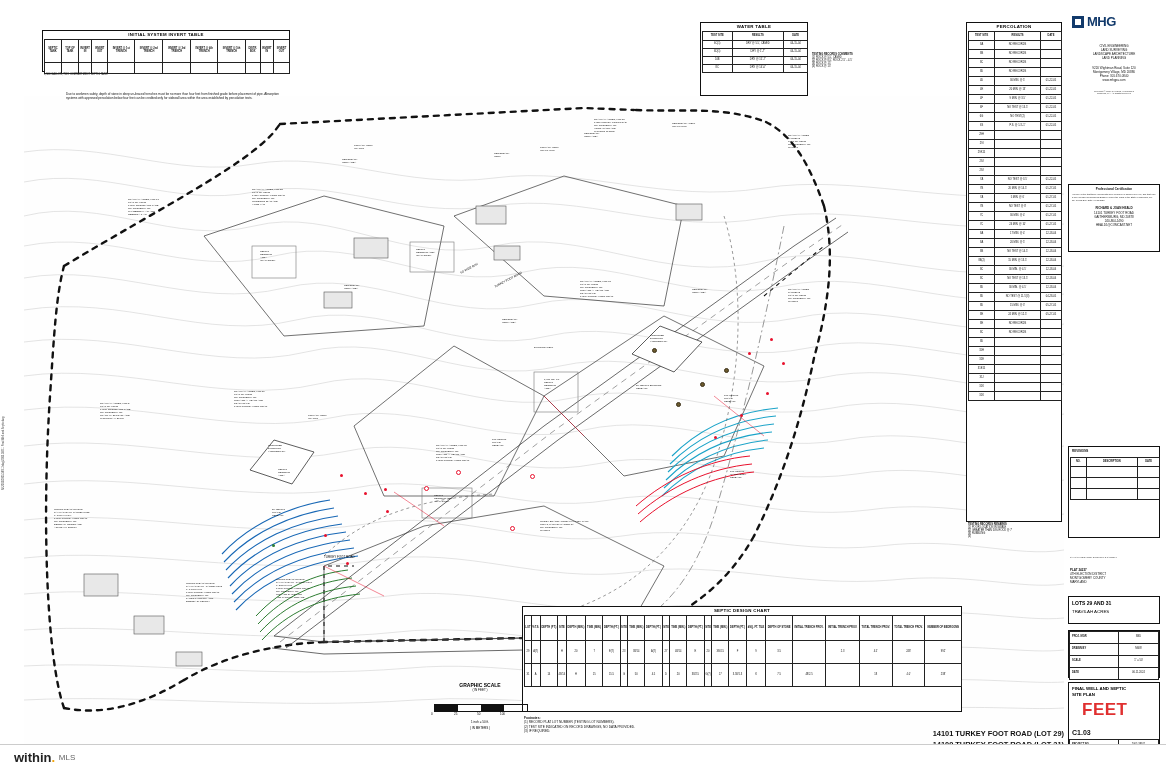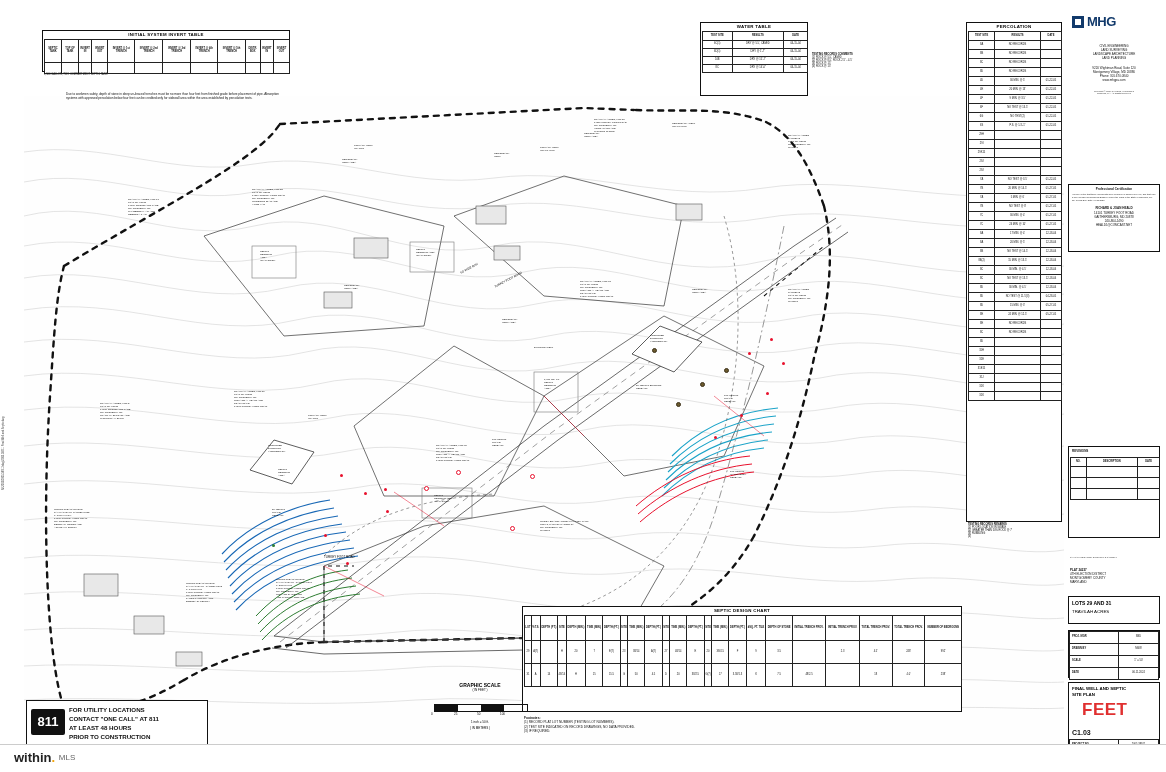--- a/index.html
+++ b/index.html
@@ -676,47 +676,42 @@
     <div class="bold">Footnotes:</div>
     <div id="footList">
         <div>(1) RECORD PLAT LOT NUMBER (TESTING LOT NUMBERS).</div>
         <div>(2) TEST SITE INDICATED ON RECORD DRAWINGS, NO DATA PROVIDED.</div>
         <div>(3) IF REQUIRED.</div>
       </div>
   </div>
 
   <div id="notes">Due to workmen safety, depth of stone in deep un-braced trenches must be no more than four feet from finished grade before placement of pipe. Absorption systems with approved percolation below four feet can be credited only for sidewall area within the area established by percolation tests.</div>
 
-  <div id="b811">
-    <div class="sign">811</div>
-    <div class="txt" id="b811txt">
-        <div>FOR UTILITY LOCATIONS</div>
-        <div>CONTACT "ONE CALL" AT 811</div>
-        <div>AT LEAST 48 HOURS</div>
-        <div>PRIOR TO CONSTRUCTION</div>
-      </div>
-  </div>
 
   <div id="gscale">
     <div class="lbl">GRAPHIC SCALE</div>
     <div class="sub">( IN FEET )</div>
     <div class="bar">
       <div style="left:0;width:23px;"></div>
       <div style="left:46px;width:23px;"></div>
     </div>
     <div id="gticks" style="position:absolute;left:8px;top:30px;width:110px;height:8px;">
         <span style="position:absolute;left:3px;font-size:3px;">0</span>
         <span style="position:absolute;left:26px;font-size:3px;">25</span>
         <span style="position:absolute;left:49px;font-size:3px;">50</span>
         <span style="position:absolute;left:72px;font-size:3px;">100</span>
       </div>
     <div class="sub" style="position:absolute;left:0;top:38px;width:120px;">1 inch = 50 ft.</div>
     <div class="sub" style="position:absolute;left:0;top:44px;width:120px;">( IN METERS )</div>
   </div>
 
+  <div id="addr">
+    <div>14101 TURKEY FOOT ROAD (LOT 29)</div>
+    <div>14109 TURKEY FOOT ROAD (LOT 31)</div>
+  </div>
 
   <div id="logo">
     <div class="sq"></div>
     <div class="m" style="left:15px;">MHG</div>
   </div>
 
   <div id="rightcol">
 
     <div style="position:absolute;left:0;top:36px;width:92px;" class="center">
       <div class="rlabel" id="svcList">

